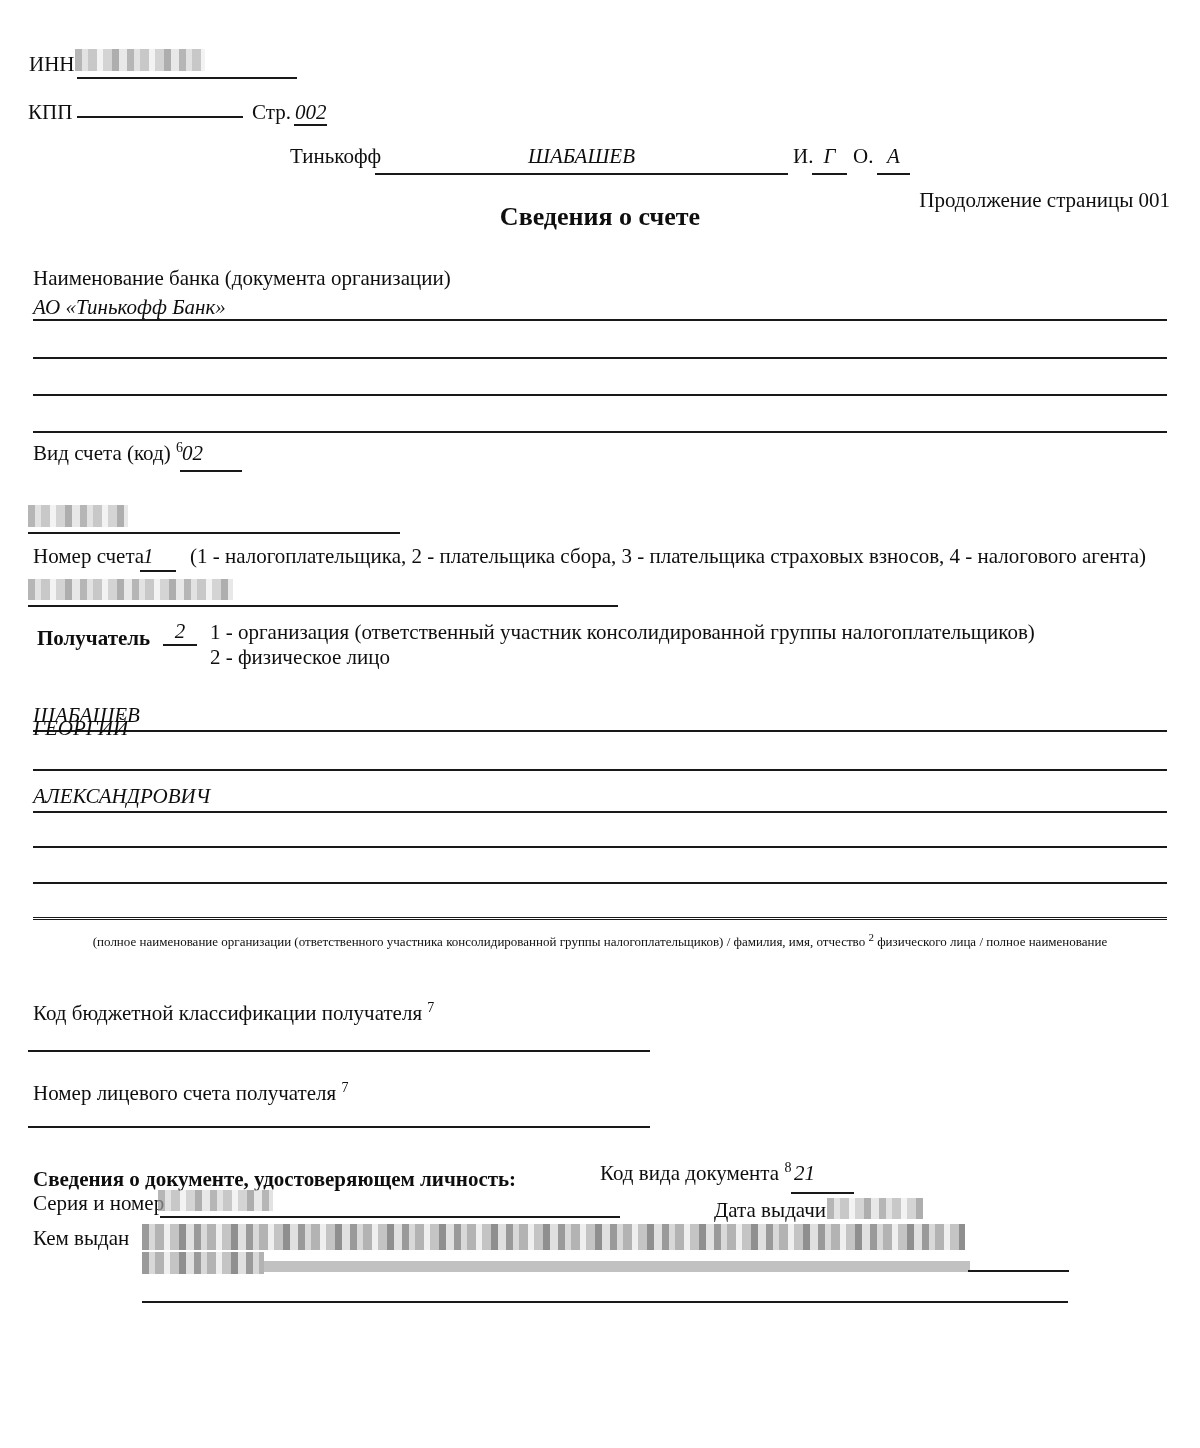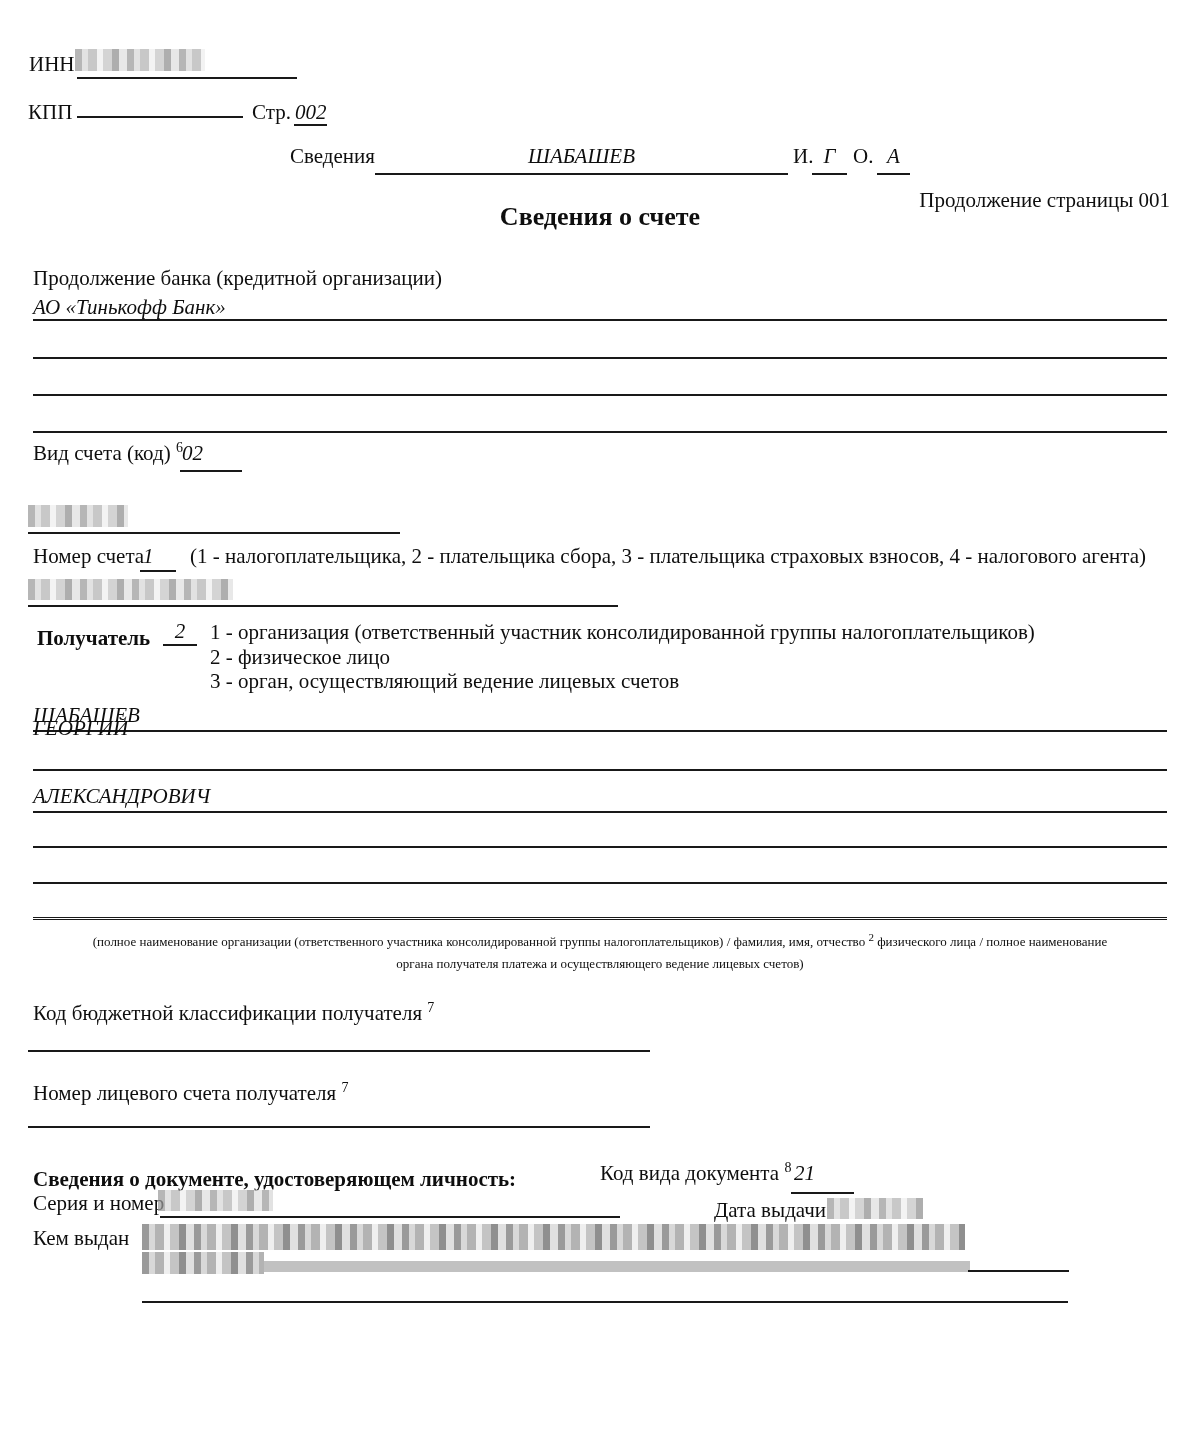--- a/index.html
+++ b/index.html
@@ -39,35 +39,35 @@
   <div class="lbl" style="left:29px;top:52px">ИНН</div>
   <div class="redacted light" style="left:75px;top:49px;width:130px;height:22px"></div>
   <div class="line" style="left:77px;top:77px;width:220px"></div>
 
   <div class="lbl" style="left:28px;top:100px">КПП</div>
   <div class="line" style="left:77px;top:116px;width:166px"></div>
   <div class="lbl" style="left:252px;top:100px">Стр.</div>
   <div class="lbl val" style="left:295px;top:100px;width:32px">002</div>
   <div class="line" style="left:294px;top:124px;width:33px"></div>
 
-  <div class="lbl" style="left:290px;top:144px">Сведения</div>
+  <div class="lbl" style="left:290px;top:144px">Тинькофф</div>
   <div class="lbl val center" style="left:375px;top:144px;width:413px">ШАБАШЕВ</div>
   <div class="line" style="left:375px;top:173px;width:413px"></div>
   <div class="lbl" style="left:793px;top:144px">И.</div>
   <div class="lbl val center" style="left:812px;top:144px;width:35px">Г</div>
   <div class="line" style="left:812px;top:173px;width:35px"></div>
   <div class="lbl" style="left:853px;top:144px">О.</div>
   <div class="lbl val center" style="left:877px;top:144px;width:33px">А</div>
   <div class="line" style="left:877px;top:173px;width:33px"></div>
 
   <div class="lbl right" style="left:570px;top:188px;width:600px">Продолжение страницы 001</div>
 
   <div class="title" style="top:202px">Сведения о счете</div>
 
-  <div class="lbl" style="left:33px;top:266px">Продолжение банка (кредитной организации)</div>
+  <div class="lbl" style="left:33px;top:266px">Наименование банка (документа организации)</div>
   <div class="lbl val" style="left:33px;top:295px">АО «Тинькофф Банк»</div>
   <div class="line" style="left:33px;top:319px;width:1134px"></div>
   <div class="line" style="left:33px;top:357px;width:1134px"></div>
   <div class="line" style="left:33px;top:394px;width:1134px"></div>
   <div class="line" style="left:33px;top:431px;width:1134px"></div>
 
   <div class="lbl" style="left:33px;top:441px"><span>Вид счета (код)</span> <sup>6</sup></div>
   <div class="lbl val" style="left:182px;top:441px">02</div>
   <div class="line" style="left:180px;top:470px;width:62px"></div>
 
@@ -79,34 +79,32 @@
   <div class="line" style="left:140px;top:570px;width:36px"></div>
   <div class="lbl" style="left:190px;top:544px">(1 - налогоплательщика, 2 - плательщика сбора, 3 - плательщика страховых взносов, 4 - налогового агента)</div>
   <div class="redacted light" style="left:28px;top:579px;width:205px;height:21px"></div>
   <div class="line" style="left:28px;top:605px;width:590px"></div>
 
   <div class="lbl bold" style="left:37px;top:626px">Получатель</div>
   <div class="lbl val center" style="left:163px;top:619px;width:34px">2</div>
   <div class="line" style="left:163px;top:644px;width:34px"></div>
   <div class="lbl" style="left:210px;top:620px">1 - организация (ответственный участник консолидированной группы налогоплательщиков)</div>
   <div class="lbl" style="left:210px;top:645px">2 - физическое лицо</div>
-  <div class="lbl" style="left:210px;top:669px">3 - орган, осуществляющий ведение лицевых счетов</div>
 
   <div class="lbl val" style="left:33px;top:703px">ШАБАШЕВ</div>
   <div class="line" style="left:33px;top:730px;width:1134px"></div>
   <div class="lbl val" style="left:33px;top:716px">ГЕОРГИЙ</div>
   <div class="line" style="left:33px;top:769px;width:1134px"></div>
   <div class="lbl val" style="left:33px;top:784px">АЛЕКСАНДРОВИЧ</div>
   <div class="line" style="left:33px;top:811px;width:1134px"></div>
   <div class="line" style="left:33px;top:846px;width:1134px"></div>
   <div class="line" style="left:33px;top:882px;width:1134px"></div>
   <div class="dline" style="left:33px;top:917px;width:1134px"></div>
 
   <div class="fineprint" style="top:934px"><span>(полное наименование организации (ответственного участника консолидированной группы налогоплательщиков) / фамилия, имя, отчество</span> <sup>2</sup> <span>физического лица / полное наименование</span></div>
-  <div class="fineprint" style="top:956px">органа получателя платежа и осуществляющего ведение лицевых счетов)</div>
 
   <div class="lbl" style="left:33px;top:1001px"><span>Код бюджетной классификации получателя</span> <sup>7</sup></div>
   <div class="line" style="left:28px;top:1050px;width:622px"></div>
   <div class="lbl" style="left:33px;top:1081px"><span>Номер лицевого счета получателя</span> <sup>7</sup></div>
   <div class="line" style="left:28px;top:1126px;width:622px"></div>
 
   <div class="lbl bold" style="left:33px;top:1167px">Сведения о документе, удостоверяющем личность:</div>
   <div class="lbl" style="left:600px;top:1161px"><span>Код вида документа</span> <sup>8</sup></div>
   <div class="lbl val" style="left:794px;top:1161px">21</div>
   <div class="line" style="left:791px;top:1192px;width:63px"></div>

